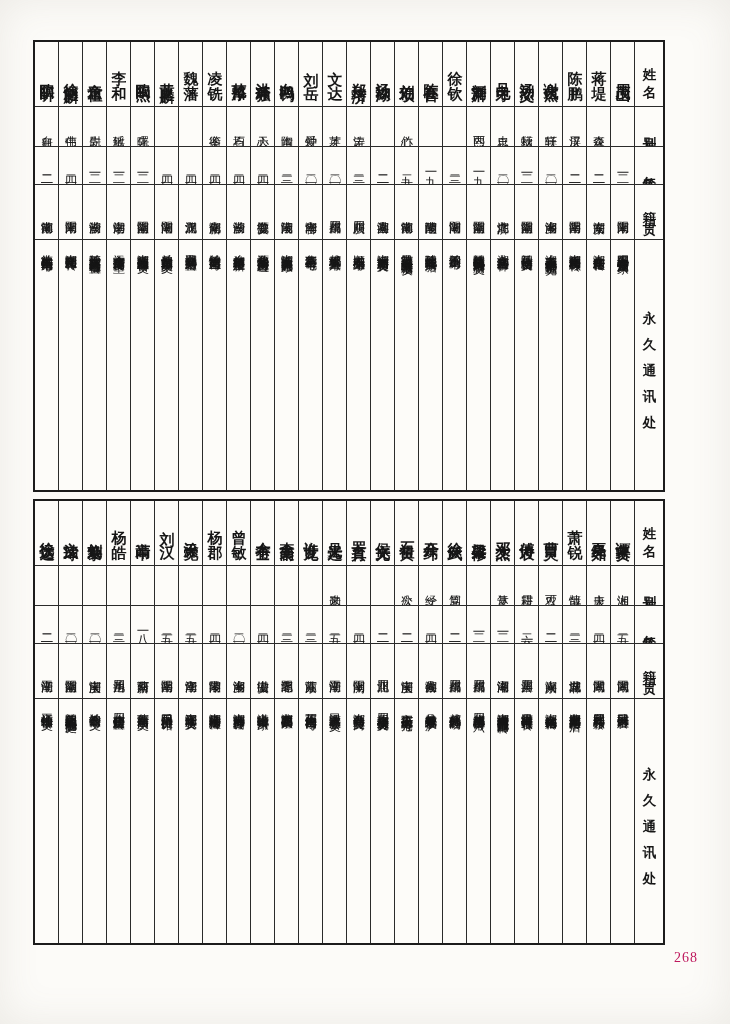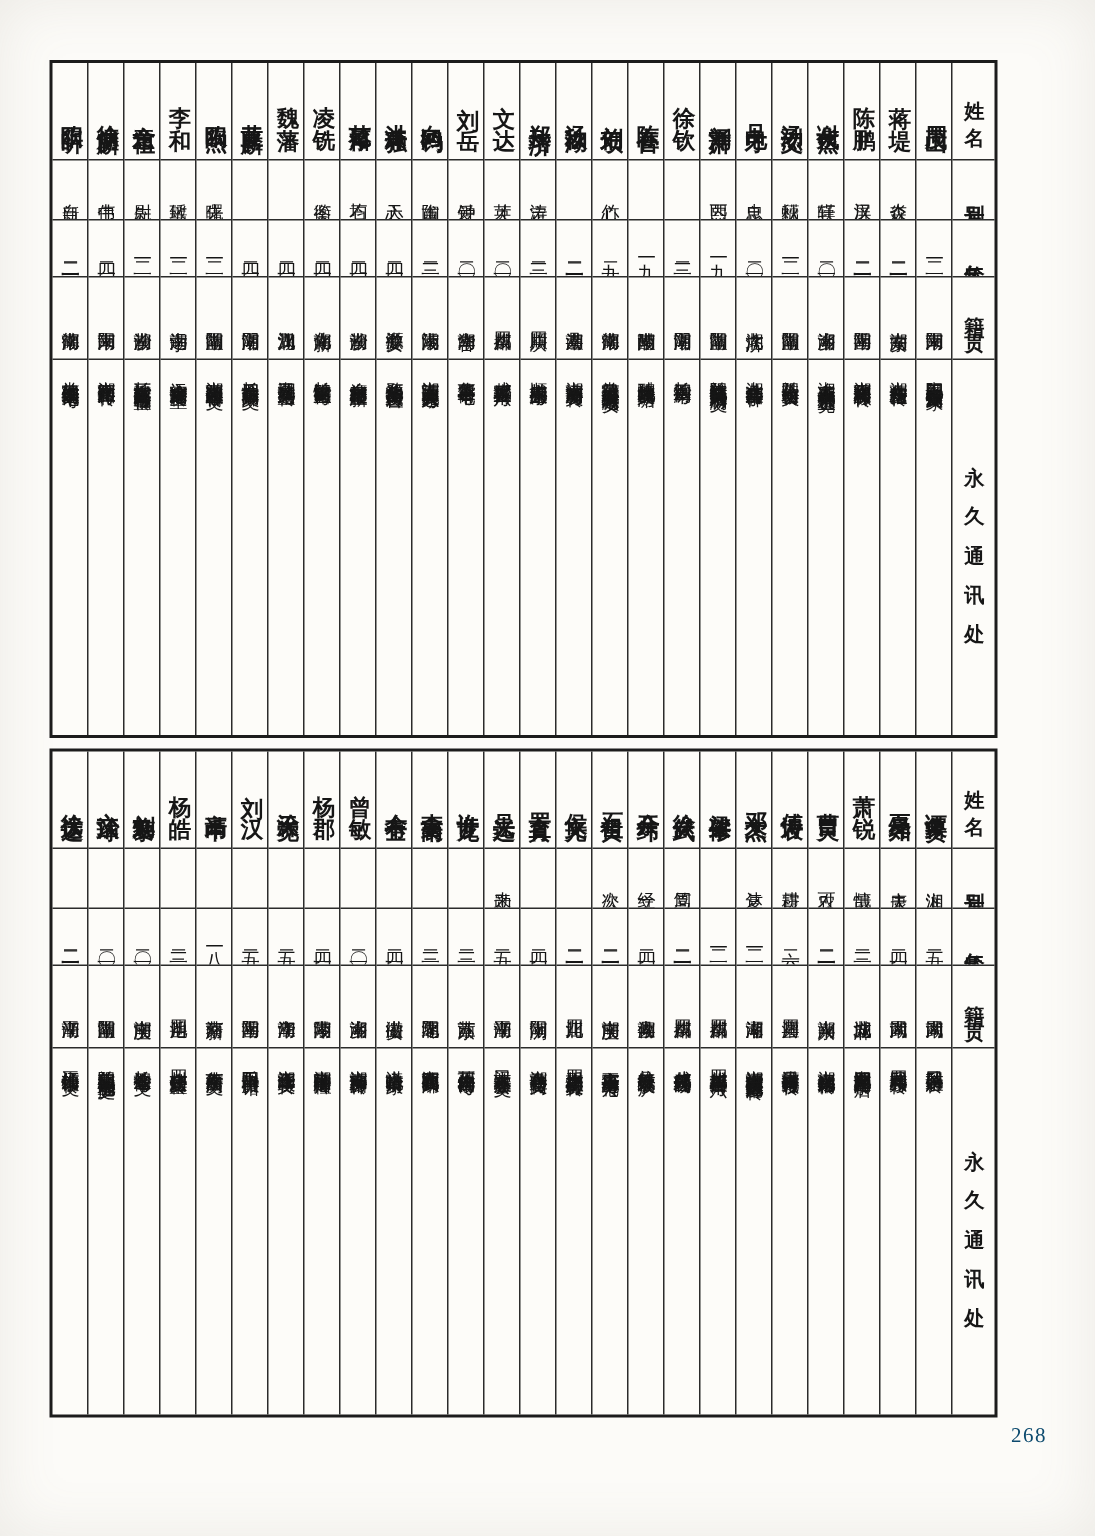--- a/index.html
+++ b/index.html
@@ -73,21 +73,21 @@
   .head-col .c-alias   { letter-spacing:2px; }
   .head-col .c-age     { letter-spacing:1px; }
   .head-col .c-origin  { letter-spacing:12px; }
   .head-col .c-address { letter-spacing:26px; }
 
   .page-number {
     position:absolute;
     right:32px; bottom:58px;
     font-size:14px;
     letter-spacing:1px;
-    color:#0c4a6e;
+    color:#be185d;
   }
 </style>
 </head>
 <body>
 
 <div class="page">
   <div class="tables">
     <div class="sheet-table table-top">
         <div class="col head-col">
           <div class="cell c-name">姓名</div>

